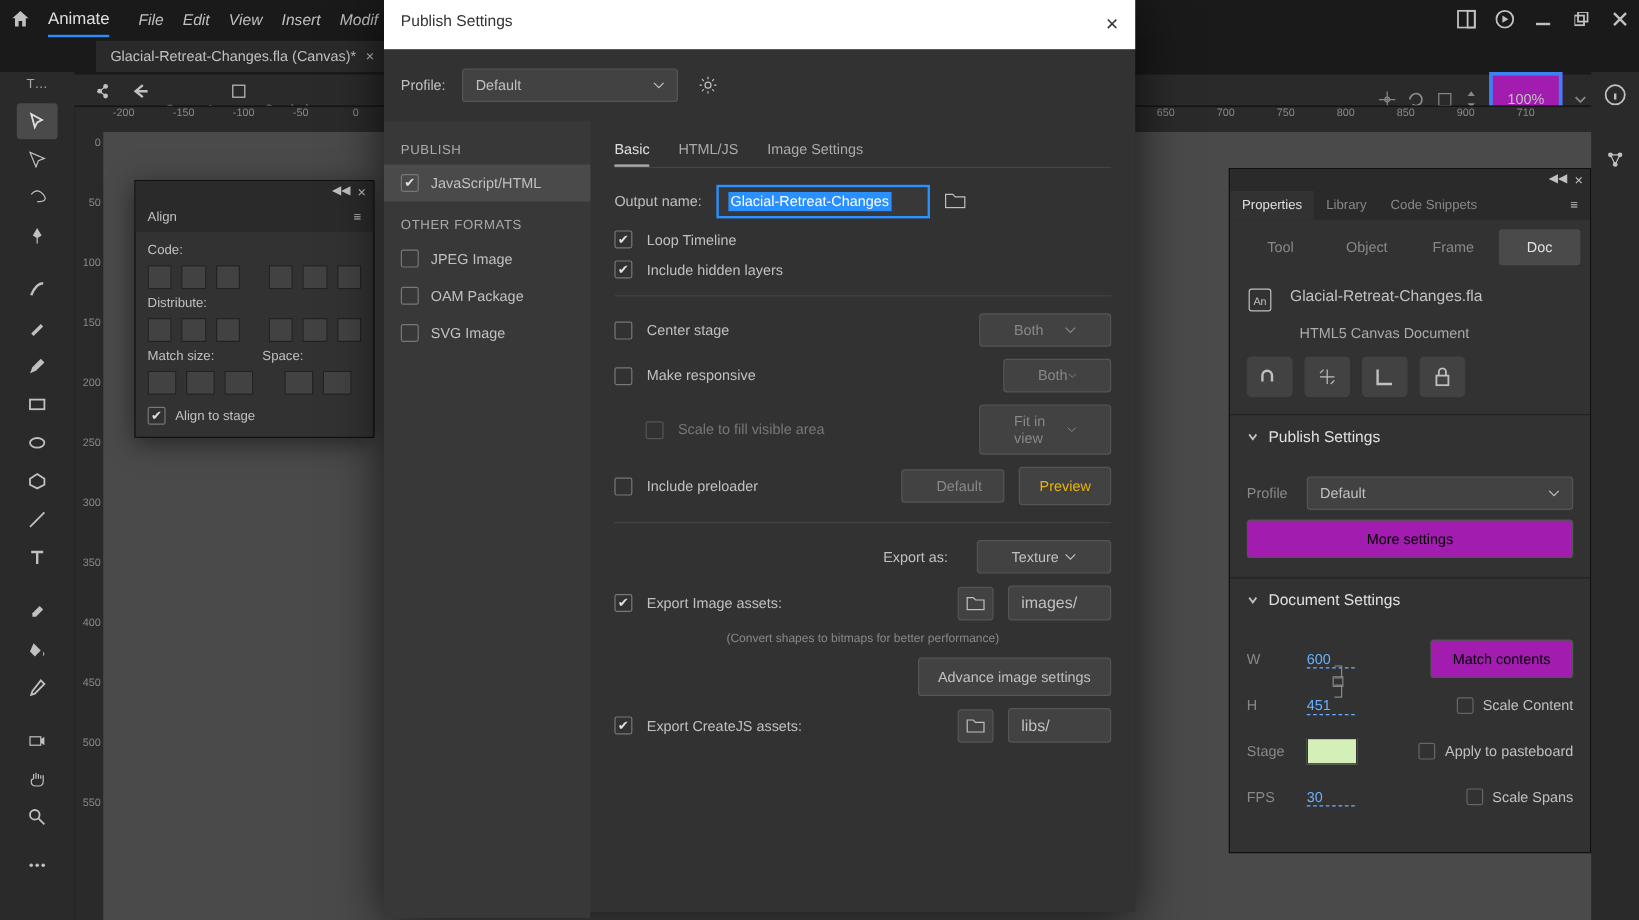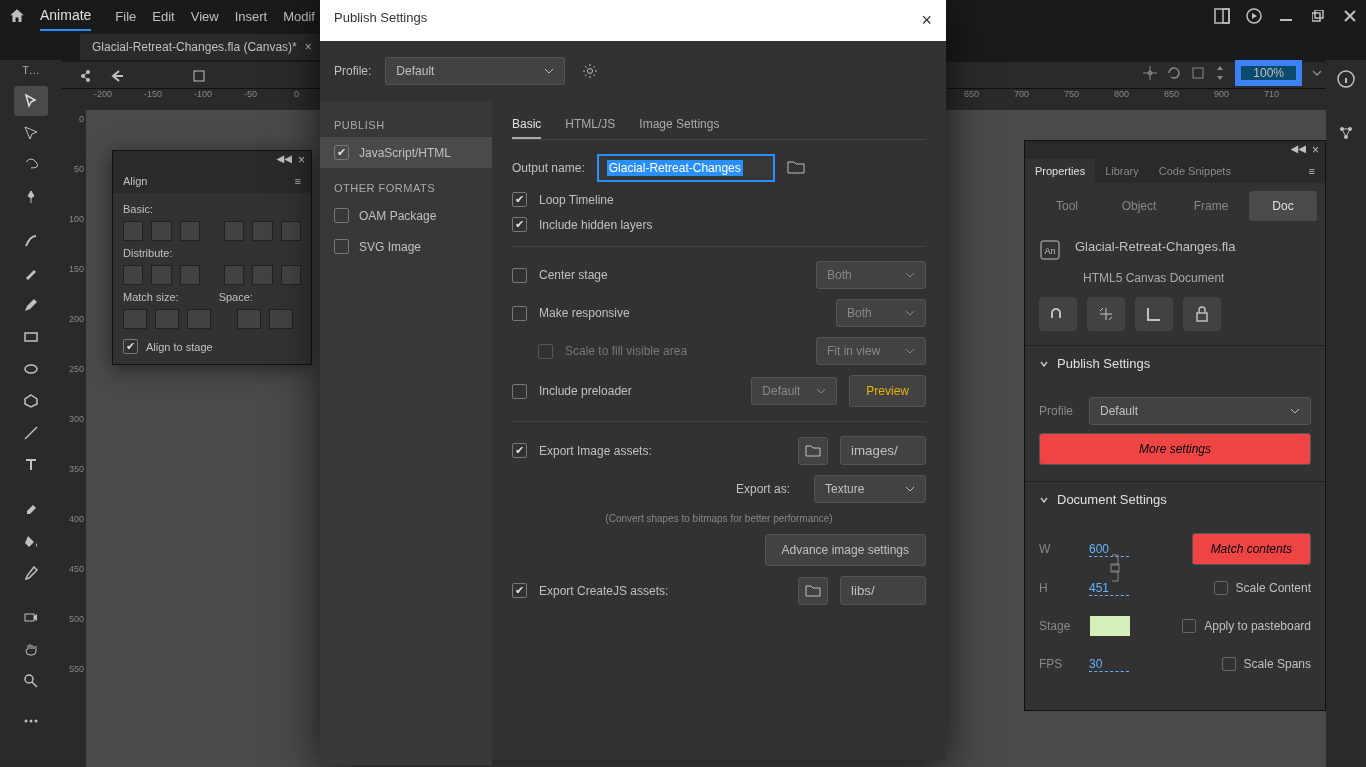--- a/index.html
+++ b/index.html
@@ -1,28 +1,28 @@
 <!DOCTYPE html>
 <html><head>
 <meta charset="utf-8">
 <style>
 * { margin: 0; padding: 0; box-sizing: border-box; font-family: -apple-system, 'Segoe UI', sans-serif; }
 body { background: #1a1a1a; color: #c0c0c0; font-size: 12px; overflow: hidden; width: 1366px; height: 767px; position: relative; }
 .topbar { height: 32px; background: #1a1a1a; display: flex; align-items: center; padding: 0 8px; }
 .home-icon { width: 18px; height: 18px; fill: #c0c0c0; margin-right: 14px; }
 .app-name { color: #e0e0e0; font-size: 14px; margin-right: 24px; border-bottom: 2px solid #2a8fff; padding-bottom: 6px; margin-top: 6px; }
-.menu-item { color: #c0c0c0; margin-right: 16px; font-size: 13px; }
+.menu-item { color: #c0c0c0; margin-right: 16px; font-size: 13px; font-style: italic; }
 .topbar-right { margin-left: auto; display: flex; align-items: center; gap: 16px; }
 .wnd-btn { width: 16px; height: 16px; display: flex; align-items: center; justify-content: center; }
 .tabbar { height: 30px; background: #1a1a1a; display: flex; align-items: center; padding-left: 80px; }
 .file-tab { background: #2a2a2a; padding: 6px 12px; font-size: 12px; display: flex; align-items: center; gap: 8px; }
 .scene-bar { height: 28px; background: #2a2a2a; display: flex; align-items: center; padding-left: 80px; gap: 14px; position:relative; }
 .scene-bar span {font-size:11px;margin-top:32px;}
 .zoom-right { position: absolute; right: 44px; top: 60px; display: flex; align-items: center; gap: 10px; }
-.zoom-val { background: #0c4a6e; padding: 0 12px; border: 6px solid #3b82f6; }
+.zoom-val { background: #a21caf; padding: 13px 12px; border: 3px solid #3b82f6; }
 .toolbar-left { position: absolute; left: 0; top: 60px; width: 62px; background: #2a2a2a; height: 707px; display: flex; flex-direction: column; align-items: center; padding-top: 4px; gap: 2px; }
 .tool-tab-wrap{height:20px;}
 .tool-btn { width: 34px; height: 30px; display: flex; align-items: center; justify-content: center; border-radius: 3px; }
 .tool-btn.active { background: #4a4a4a; }
 .ruler-h { position: absolute; left: 62px; top: 88px; right: 0; height: 22px; background: #2a2a2a; border-top: 1px solid #111; font-size: 9px; color: #888; overflow: hidden; }
 .ruler-v { position: absolute; left: 62px; top: 110px; width: 24px; bottom: 0; background: #2a2a2a; font-size: 9px; color: #888; }
 .stage-area { position: absolute; left: 86px; top: 110px; right: 0; bottom: 0; background: #4a4a4a; }
 .align-panel { position: absolute; left: 112px; top: 150px; width: 200px; background: #323232; border: 1px solid #111; box-shadow: 0 4px 20px rgba(0,0,0,.5); }
 .panel-head { background: #2a2a2a; padding: 6px 10px; font-size: 11px; display:flex; align-items:center; }
 .panel-head-icons { margin-left:auto; display:flex; gap:4px; }
@@ -39,21 +39,21 @@
 .subtab.active { background: #4a4a4a; color: #e0e0e0; }
 .props-file { padding: 10px 14px; display: flex; align-items: flex-start; gap: 14px; font-size: 13px; }
 .props-type { padding: 0 14px 12px 58px; font-size: 12px; color: #aaa; }
 .props-icons { display: flex; gap: 10px; padding: 0 14px 14px; }
 .props-icon-btn { width: 38px; height: 34px; background: #424242; border-radius: 4px; display:flex;align-items:center;justify-content:center; }
 .section-head { padding: 10px 14px; font-size: 13px; color: #e0e0e0; display: flex; align-items: center; gap: 8px; border-top: 1px solid #222; }
 .section-body { padding: 8px 14px; }
 .prop-row { display: flex; align-items: center; margin: 8px 0; font-size: 12px; }
 .prop-label { width: 50px; color: #888; }
 .prop-val { color: #6bb0ff; border-bottom: 1px dashed #6bb0ff; min-width: 40px; }
-.prop-btn { margin-left: auto; background: #ef4444; padding: 8px 18px; border-radius: 3px; font-size: 12px; border:1px solid #555;font-style:italic; }
+.prop-btn { margin-left: auto; background: #a21caf; padding: 8px 18px; border-radius: 3px; font-size: 12px; border:1px solid #555; }
 .prop-select { background: #424242; border: 1px solid #555; padding: 6px 10px; flex: 1; display:flex; justify-content:space-between; align-items:center; border-radius:3px;}
 .chk-row { display: flex; align-items: center; gap: 8px; margin: 8px 0; }
 .chk { width: 14px; height: 14px; border: 1px solid #666; border-radius: 2px; }
 .right-rail { position: absolute; right: 0; top: 60px; width: 40px; background: #2a2a2a; bottom: 0; display:flex; flex-direction:column; align-items:center; padding-top:10px; gap:16px; }
 .color-swatch { width: 42px; height: 22px; background: #d4f0b8; border: 1px solid #333; }
 
 .dialog { position: absolute; left: 320px; top: 0; width: 626px; height: 760px; background: #323232; box-shadow: 0 8px 40px rgba(0,0,0,.7); z-index: 100; }
 .dialog-title { background: #fff; color: #333; padding: 10px 14px; display: flex; font-size: 13px; }
 .dialog-close { margin-left: auto; font-size: 18px; cursor: pointer; }
 .dialog-profile { padding: 16px 14px; display: flex; align-items: center; gap: 14px; font-size: 12px; }
@@ -68,21 +68,21 @@
 .main-tabs { display: flex; gap: 24px; border-bottom: 1px solid #444; margin-bottom: 14px; }
 .main-tab { padding: 6px 0; font-size: 12px; color: #aaa; }
 .main-tab.active { color: #e0e0e0; border-bottom: 2px solid #aaa; }
 .form-row { display: flex; align-items: center; margin: 10px 0; font-size: 12px; gap: 12px; }
 .form-row.indent { padding-left: 26px; }
 .output-input { background: #383838; border: 2px solid #2a8fff; padding: 5px 8px; color: #fff; font-size: 12px; width: 178px; }
 .output-input::selection { background: #2a8fff; }
 .sel-text { background: #2a8fff; padding: 1px 2px; }
 .chk2 { width: 15px; height: 15px; border: 1px solid #777; border-radius: 2px; display: flex; align-items: center; justify-content: center; flex-shrink: 0; }
 .chk2.on::after { content: '✔'; font-size: 11px; color: #e0e0e0; }
-.dd { background: #424242; border: 1px solid #555; padding: 6px 10px; width: 110px; display:flex; justify-content:space-between; align-items:center; color:#888; border-radius:3px;}
+.dd { background: #424242; border: 1px solid #555; padding: 6px 28px; width: 110px; display:flex; justify-content:space-between; align-items:center; color:#888; border-radius:3px;}
 .dd.wide { width: 112px; color:#c0c0c0;}
 .folder-btn { width: 30px; height: 28px; background: #424242; border: 1px solid #555; display:flex;align-items:center;justify-content:center; border-radius:3px;}
 .text-input2 { background: #424242; border: 1px solid #555; padding: 6px 10px; width: 86px; color: #c0c0c0; border-radius:3px;}
 .btn2 { background: #424242; border: 1px solid #555; padding: 8px 16px; font-size: 12px; color: #c0c0c0; border-radius:3px;}
 .hint { font-size: 10px; color: #888; text-align: center; margin: 4px 0 10px; }
 .divider { border-top: 1px solid #444; margin: 14px 0; }
 svg { fill: #c0c0c0; }
 </style>
 </head>
 <body>
@@ -308,21 +308,21 @@
     <span style="font-size:10px;">◀◀</span>
     <span>×</span>
   </div>
   <div class="panel-head">
     <span>Align</span>
     <div class="panel-head-icons">
         <span>≡</span>
       </div>
   </div>
   <div class="align-body">
-    <div>Basic:</div>
+    <div>Code:</div>
     <div class="align-row">
       <div class="align-btn"></div>
       <div class="align-btn"></div>
       <div class="align-btn"></div>
       <div style="width:10px"></div>
       <div class="align-btn"></div>
       <div class="align-btn"></div>
       <div class="align-btn"></div>
     </div>
     <div>Distribute:</div>
@@ -502,20 +502,24 @@
       </div>
   </div>
   <div class="dialog-body">
     <div class="dialog-side">
       <div class="side-head">PUBLISH</div>
       <div class="side-item active">
         <div class="chk2 on"></div>
         <span>JavaScript/HTML</span>
       </div>
       <div class="side-head" style="margin-top:8px;">OTHER FORMATS</div>
+      <div class="side-item">
+        <div class="chk2"></div>
+        <span>JPEG Image</span>
+      </div>
       <div class="side-item">
         <div class="chk2"></div>
         <span>OAM Package</span>
       </div>
       <div class="side-item">
         <div class="chk2"></div>
         <span>SVG Image</span>
       </div>
     </div>
     <div class="dialog-main">
@@ -575,39 +579,39 @@
         <span>Include preloader</span>
         <div class="dd" style="margin-left:auto;width:86px;">
           <span>Default</span>
           <svg width="10" height="6" viewBox="0 0 10 6">
               <path d="M1 1l4 4 4-4" fill="none" stroke="#888"></path>
             </svg>
         </div>
         <button class="btn2" style="color:#eab308;">Preview</button>
       </div>
       <div class="divider"></div>
+      <div class="form-row" style="justify-content:flex-end;">
+        <span style="margin-right:12px;">Export as:</span>
+        <div class="dd wide">
+          <span>Texture</span>
+          <svg width="10" height="6" viewBox="0 0 10 6">
+              <path d="M1 1l4 4 4-4" fill="none" stroke="#c0c0c0"></path>
+            </svg>
+        </div>
+      </div>
       <div class="form-row">
         <div class="chk2 on"></div>
         <span>Export Image assets:</span>
         <div class="folder-btn" style="margin-left:auto;">
             <svg width="16" height="12" viewBox="0 0 16 12">
               <path d="M1 1h5l2 2h7v8H1z" fill="none" stroke="#c0c0c0"></path>
             </svg>
           </div>
         <input class="text-input2" value="images/" style="">
       </div>
-      <div class="form-row" style="justify-content:flex-end;">
-        <span style="margin-right:12px;">Export as:</span>
-        <div class="dd wide">
-          <span>Texture</span>
-          <svg width="10" height="6" viewBox="0 0 10 6">
-              <path d="M1 1l4 4 4-4" fill="none" stroke="#c0c0c0"></path>
-            </svg>
-        </div>
-      </div>
       <div class="hint">(Convert shapes to bitmaps for better performance)</div>
       <div class="form-row" style="justify-content:flex-end;">
         <button class="btn2">Advance image settings</button>
       </div>
       <div class="form-row">
         <div class="chk2 on"></div>
         <span>Export CreateJS assets:</span>
         <div class="folder-btn" style="margin-left:auto;">
             <svg width="16" height="12" viewBox="0 0 16 12">
               <path d="M1 1h5l2 2h7v8H1z" fill="none" stroke="#c0c0c0"></path>

